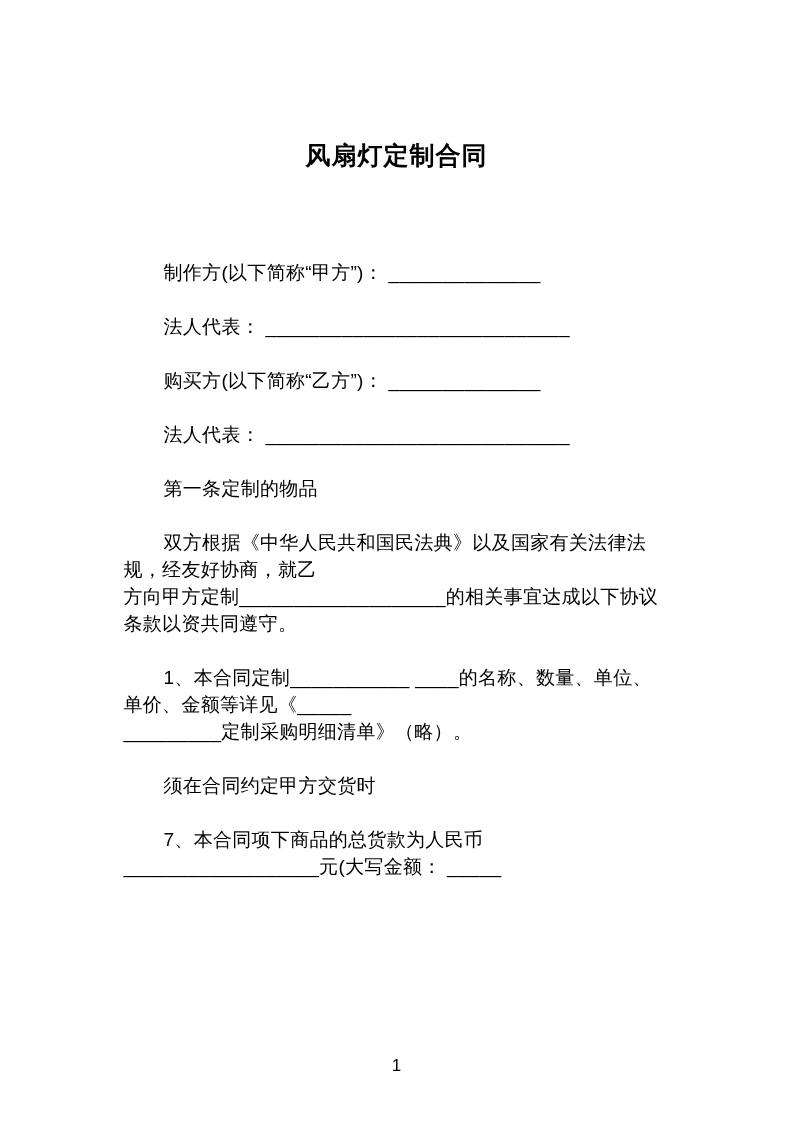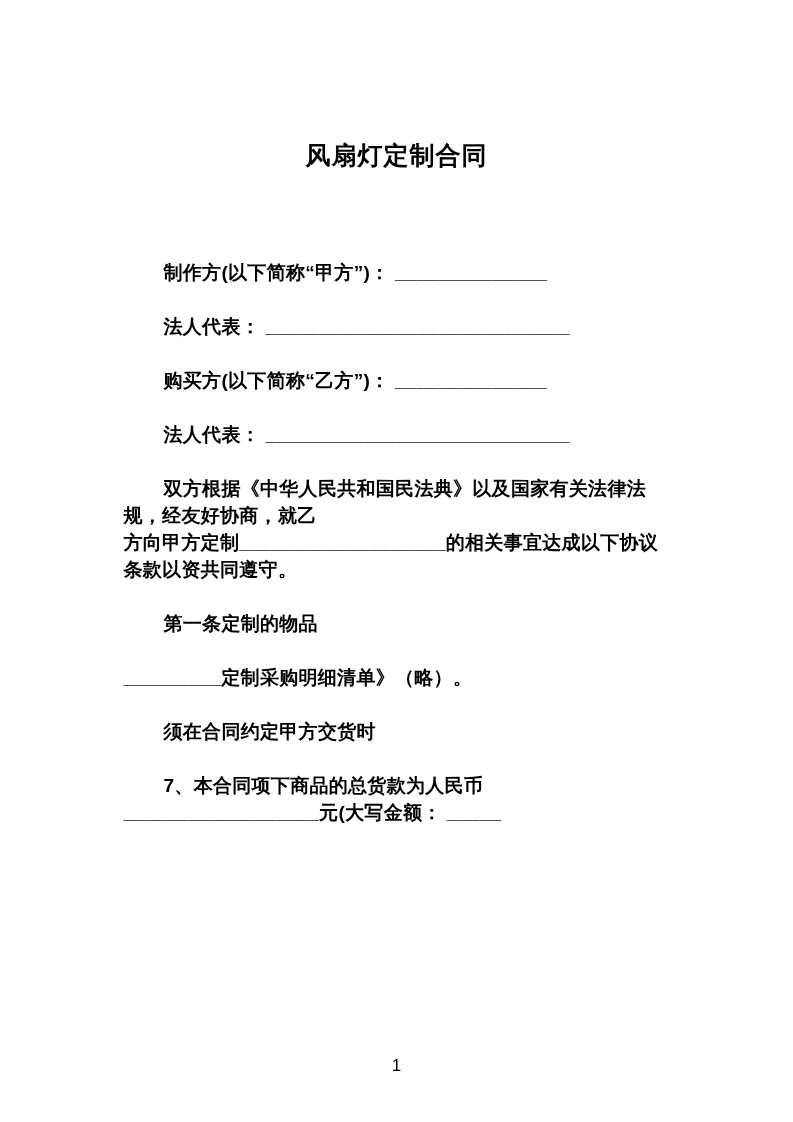--- a/index.html
+++ b/index.html
@@ -24,21 +24,21 @@
     font-size: 25px;
     line-height: 36px;
     font-weight: bold;
     text-align: center;
     letter-spacing: 1px;
   }
   .para {
     margin: 27px 0 0 0;
     font-size: 19px;
     line-height: 27px;
-    font-weight: bold;
+    font-weight: normal;
     letter-spacing: 0.3px;
   }
   .line { white-space: pre-wrap; }
   .line.first { text-indent: 40px; }
   .line.cont  { text-indent: 0; }
   .page-footer {
     position: absolute;
     left: 0;
     right: 0;
     bottom: 46px;
@@ -65,29 +65,30 @@
 
   <div class="para">
     <div class="line first">购买方(以下简称“乙方”)： ______________</div>
   </div>
 
   <div class="para">
     <div class="line first">法人代表： ____________________________</div>
   </div>
 
   <div class="para">
+    <div class="line first">第一条定制的物品</div>
+  </div>
+
+  <div class="para">
     <div class="line first">双方根据《中华人民共和国民法典》以及国家有关法律法规，经友好协商，就乙</div>
     <div class="line cont">方向甲方定制___________________的相关事宜达成以下协议条款以资共同遵守。</div>
   </div>
 
   <div class="para">
-    <div class="line first">第一条定制的物品</div>
-  </div>
-
-  <div class="para">
+    <div class="line first">1、本合同定制___________ ____的名称、数量、单位、单价、金额等详见《_____</div>
     <div class="line cont">_________定制采购明细清单》（略）。</div>
   </div>
 
 
   <div class="para">
     <div class="line first">须在合同约定甲方交货时</div>
   </div>
 
   <div class="para">
     <div class="line first">7、本合同项下商品的总货款为人民币__________________元(大写金额： _____</div>

